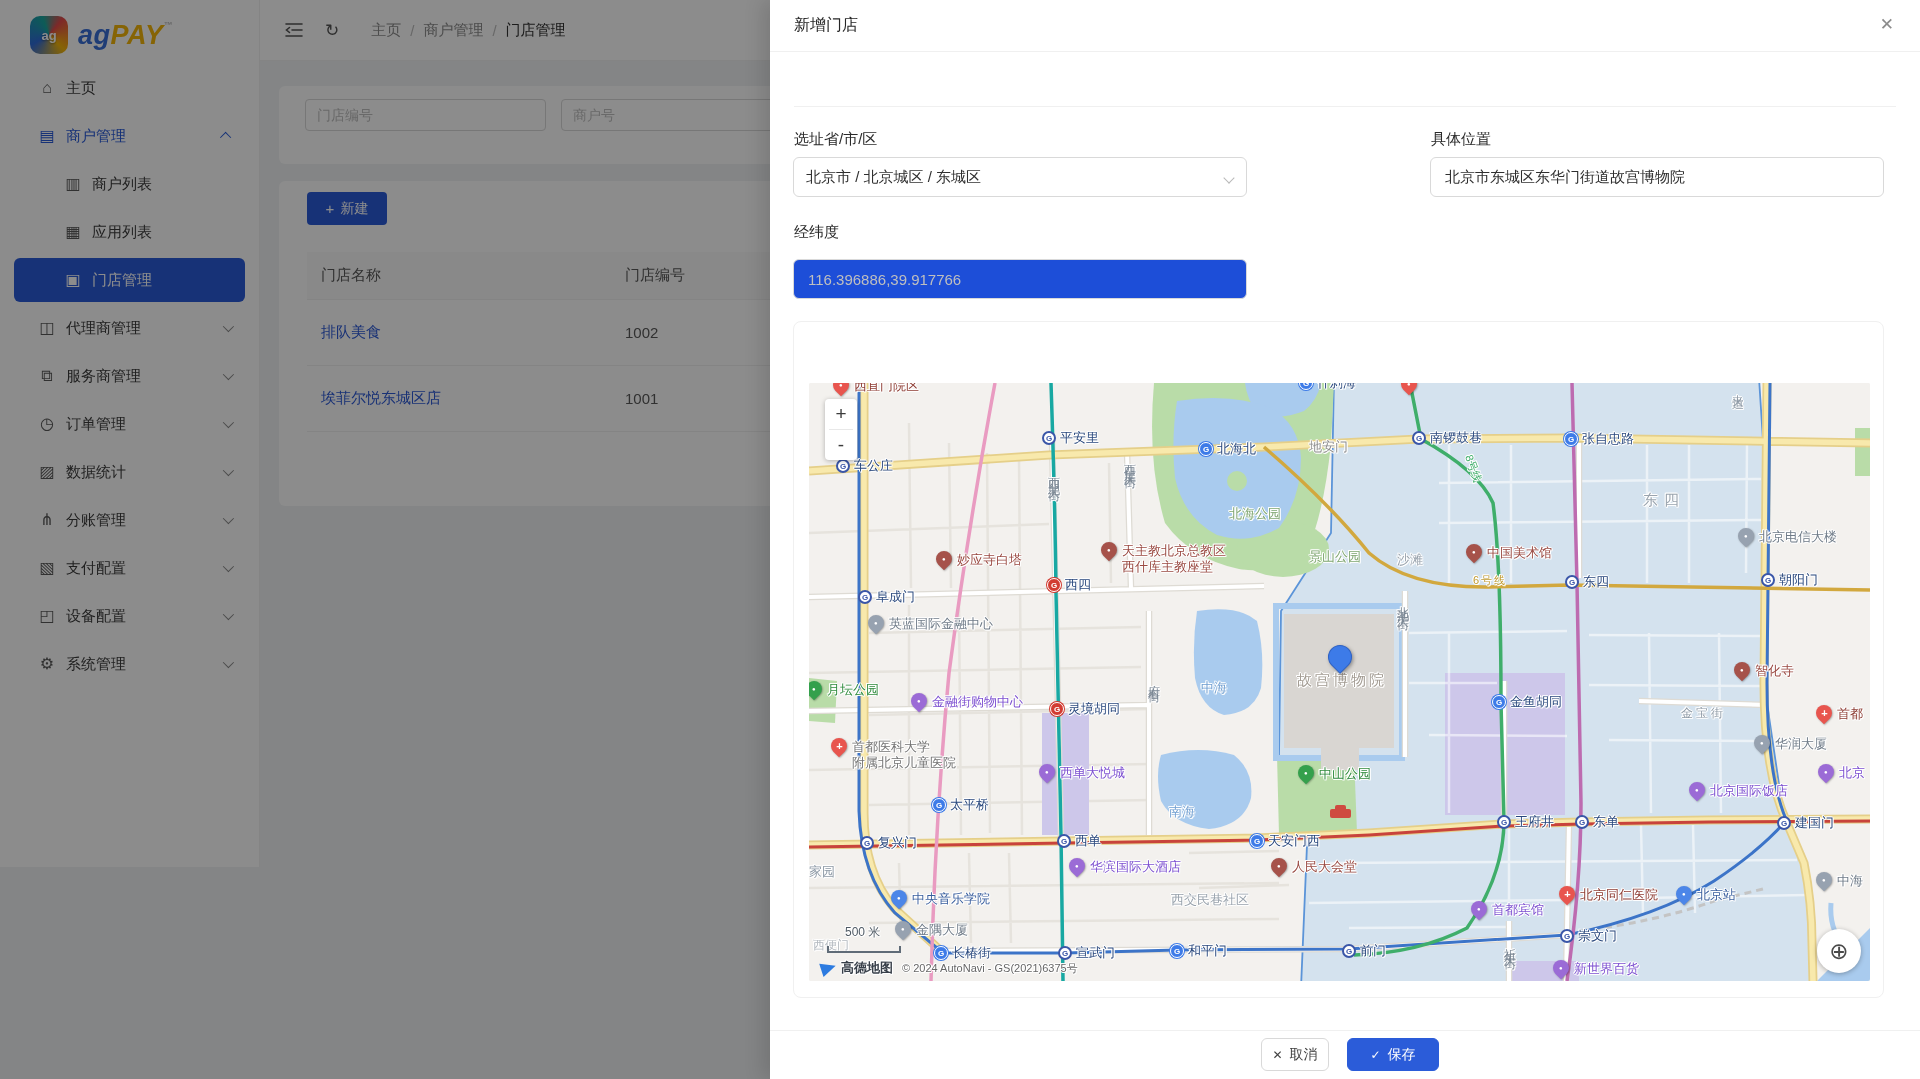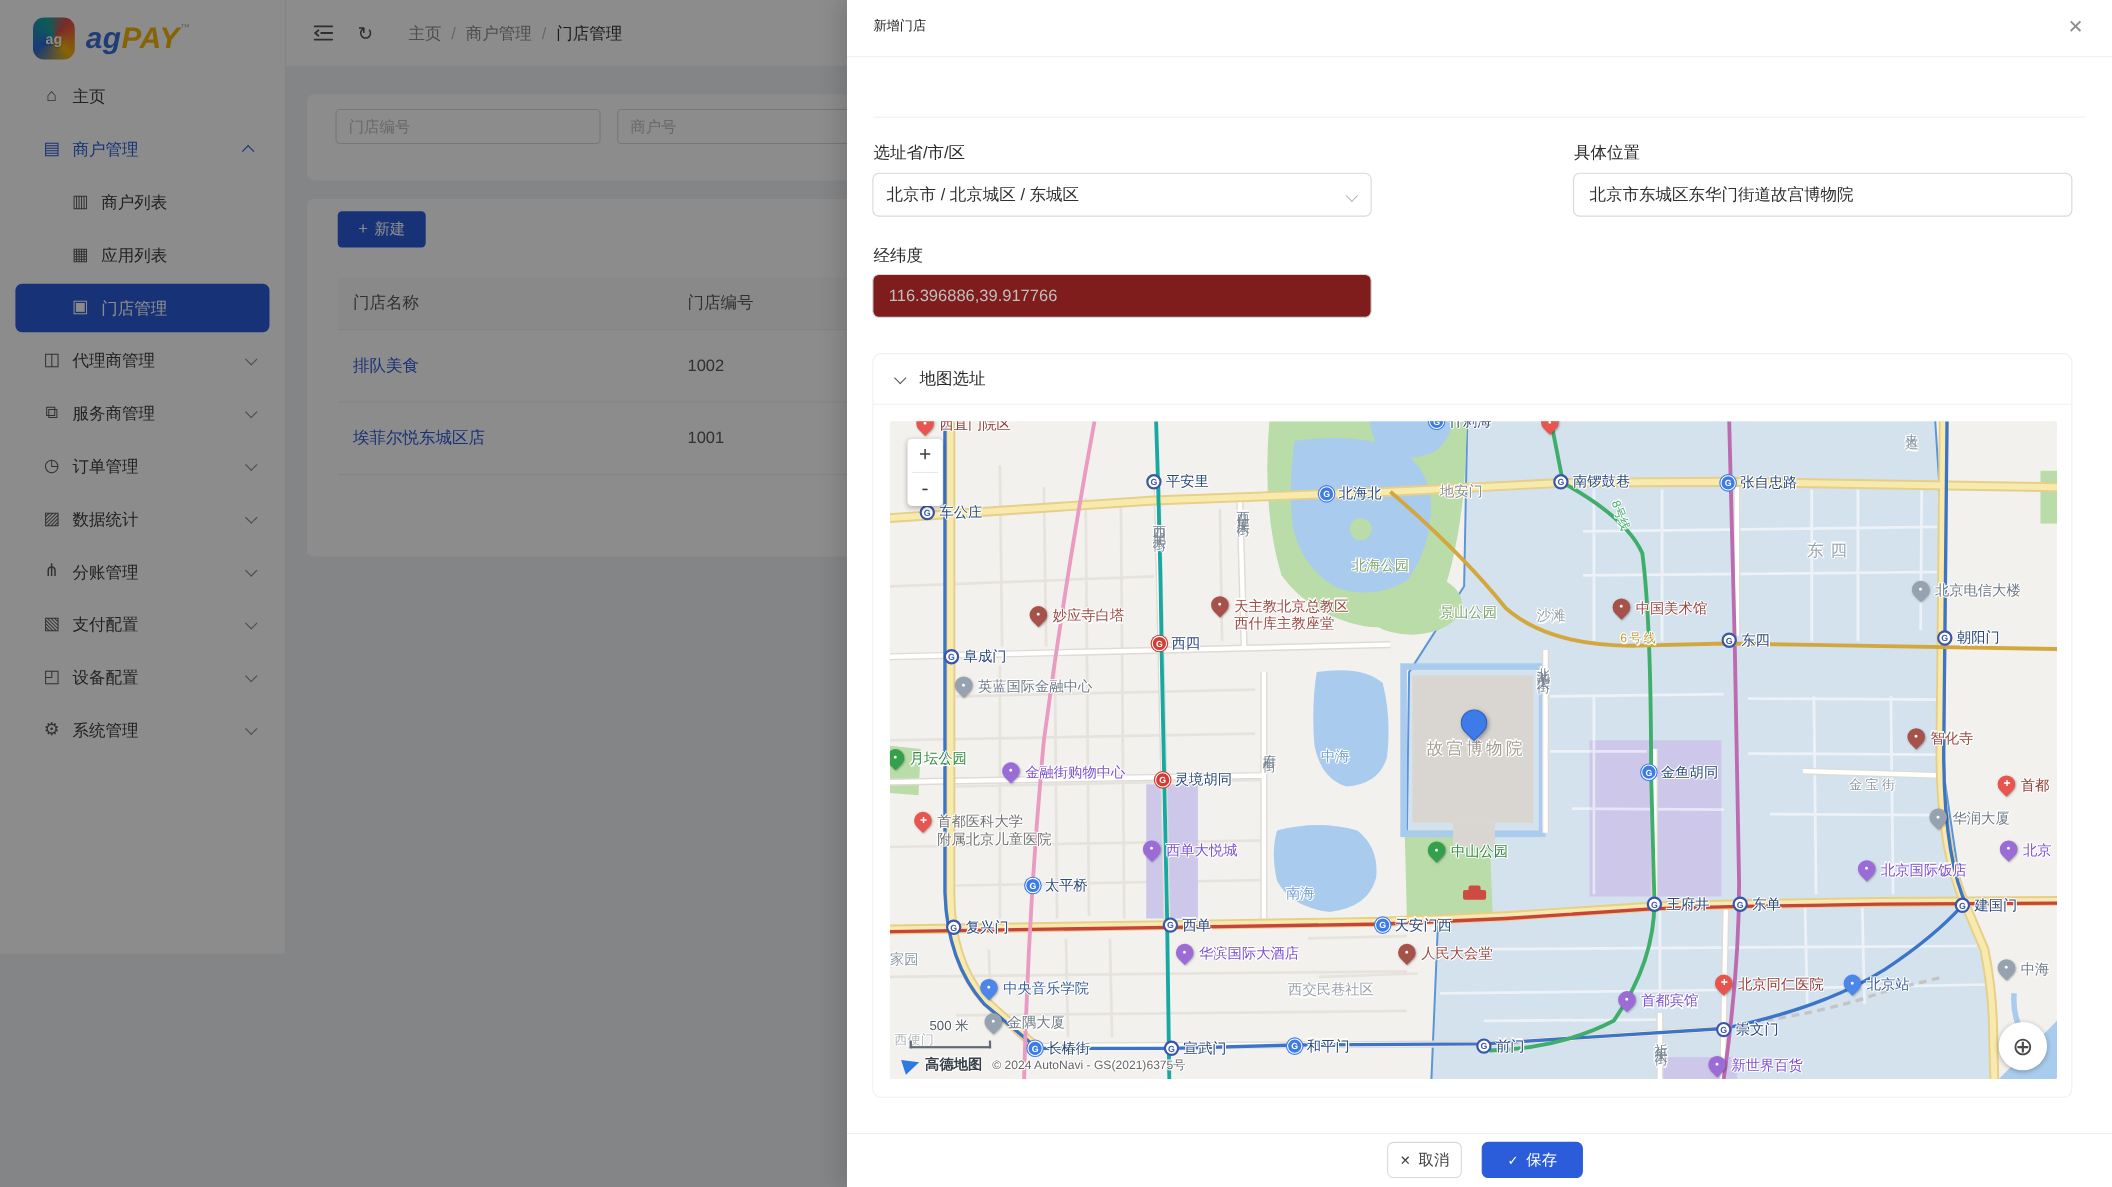--- a/index.html
+++ b/index.html
@@ -40,27 +40,27 @@
   .table{position:absolute;left:28px;top:71px;width:1464px;font-size:15px;}
   .thead{display:flex;height:48px;align-items:center;background:#fafafa;border-bottom:1px solid #f0f0f0;color:#595959;font-weight:500;}
   .tc1{width:318px;padding-left:14px;} .tc2{flex:1;}
   .trow{display:flex;height:66px;align-items:center;border-bottom:1px solid #f0f0f0;color:#595959;}
   .trow .link{color:#2e5bd7;font-weight:500;cursor:pointer;}
   
   .dim{position:fixed;inset:0;background:rgba(0,0,0,.45);z-index:40;}
   
   .drawer{position:absolute;left:770px;top:0;width:1150px;height:1079px;background:#fff;z-index:50;box-shadow:-8px 0 18px rgba(0,0,0,.12);}
   .d-header{position:absolute;left:0;top:0;right:0;height:52px;border-bottom:1px solid #f0f0f0;}
-  .d-title{position:absolute;left:24px;top:15px;font-size:12px;font-weight:500;color:#262626;}
+  .d-title{position:absolute;left:24px;top:15px;font-size:16px;font-weight:500;color:#262626;}
   .d-close{position:absolute;right:26px;top:16px;font-size:17px;color:#8c8c8c;cursor:pointer;line-height:1;}
   .d-subdiv{position:absolute;left:24px;right:24px;top:106px;height:1px;background:#f0f0f0;}
   .f-label{position:absolute;font-size:15px;color:#2a2a2a;}
   .f-box{position:absolute;width:454px;height:40px;border:1px solid #d9d9d9;border-radius:6px;background:#fff;font-size:15px;color:#2f2f2f;display:flex;align-items:center;padding:0 12px;}
   .f-box input{border:none;outline:none;width:100%;font-size:15px;color:#2f2f2f;background:transparent;font-family:inherit;}
-  .f-box.disabled{background:#7f1d1d;}
+  .f-box.disabled{background:#1d4ed8;margin-top:10px;}
   .f-box.disabled input{color:#bfbfbf;}
   .casc-chev{position:absolute;right:13px;top:16px;width:8px;height:8px;border-right:1.5px solid #b9b9b9;border-bottom:1.5px solid #b9b9b9;transform:rotate(45deg);}
   .panel{position:absolute;left:23px;top:321px;width:1091px;height:677px;border:1px solid #f0f0f0;border-radius:8px;}
   .panel-h{position:absolute;left:0;top:0;right:0;height:46px;border-bottom:1px solid #f0f0f0;display:flex;align-items:center;cursor:pointer;}
   .panel-chev{margin-left:19px;width:8px;height:8px;border-right:1.7px solid #595959;border-bottom:1.7px solid #595959;transform:rotate(45deg) translateY(-2px);}
   .panel-title{margin-left:15px;font-size:15px;color:#2a2a2a;font-weight:500;}
   .d-footer{position:absolute;left:0;right:0;bottom:0;height:49px;border-top:1px solid #f0f0f0;background:#fff;}
   .btn{position:absolute;top:7px;height:33px;border-radius:6px;font-size:14px;display:flex;align-items:center;justify-content:center;gap:7px;cursor:pointer;}
   .btn-cancel{left:491px;width:68px;background:#fff;border:1px solid #d9d9d9;color:#404040;}
   .btn-save{left:577px;width:92px;background:#2b5cd9;border:1px solid #2b5cd9;color:#fff;}
@@ -232,24 +232,20 @@
   <div class="f-box" style="left:660px;top:157px">
     <input value="北京市东城区东华门街道故宫博物院" style="">
   </div>
 
   <div class="f-label" style="left:24px;top:223px">经纬度</div>
   <div class="f-box disabled" style="left:23px;top:249px">
     <input disabled="" value="116.396886,39.917766" style="">
   </div>
 
   <div class="panel">
-    <div class="panel-h">
-      <i class="panel-chev"></i>
-      <span class="panel-title">地图选址</span>
-    </div>
 
     <div class="map">
       <svg width="1061" height="598" viewBox="0 0 1061 598">
         <rect width="1061" height="598" fill="#F3F1EE"></rect>
         <path d="M100,40 L102,205 M140,60 L142,205 M178,70 L181,450 M210,75 L213,452 M300,80 L302,200 M150,220 L152,452 M100,222 L100,452 M200,470 L202,560 M160,470 L162,560 M90,480 L92,555 M0,150 L240,141 M60,250 L332,244 M0,290 L332,284 M60,332 L340,326 M0,387 L342,381 M60,422 L342,417 M0,505 L470,500 M60,540 L470,536 M380,470 L470,468 M390,505 L480,502" stroke="#E6E3DD" stroke-width="2.5" fill="none"></path>
         <polygon points="525,-5 950,-5 958,120 955,300 975,435 995,480 1005,605 492,605 498,462 470,372 472,228 522,150" fill="#BFD9EE" opacity="0.6"></polygon>
         <polygon points="525,-5 950,-5 958,120 955,300 975,435 995,480 1005,605 492,605 498,462 470,372 472,228 522,150" fill="none" stroke="#5B94D8" stroke-width="1.8"></polygon>
         <path d="M345,0 L525,0 L522,60 Q515,130 498,168 Q465,192 430,186 Q382,176 356,140 Q338,80 345,0 Z" fill="#B9DCA8"></path>
         <ellipse cx="474" cy="166" rx="46" ry="28" fill="#B9DCA8"></ellipse>
         <path d="M468,372 L545,372 L548,450 L470,452 Z" fill="#B9DCA8"></path>

